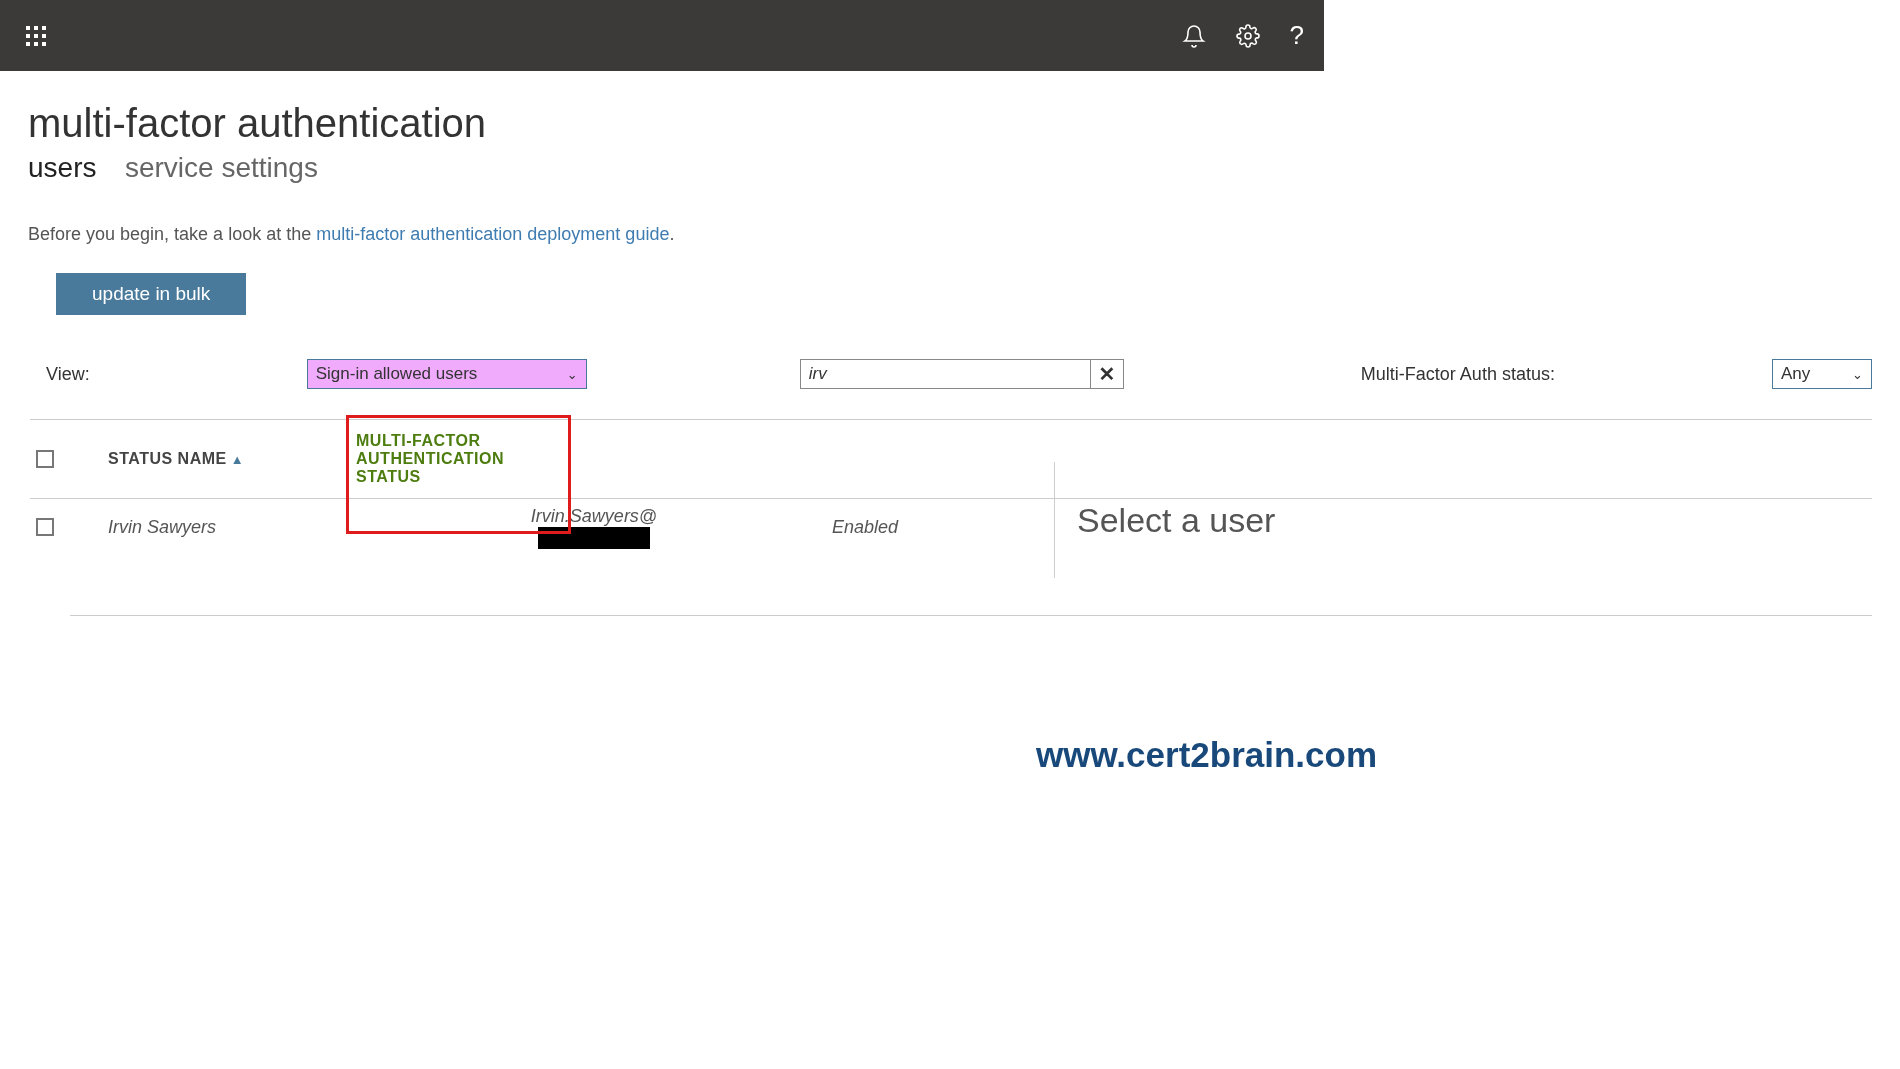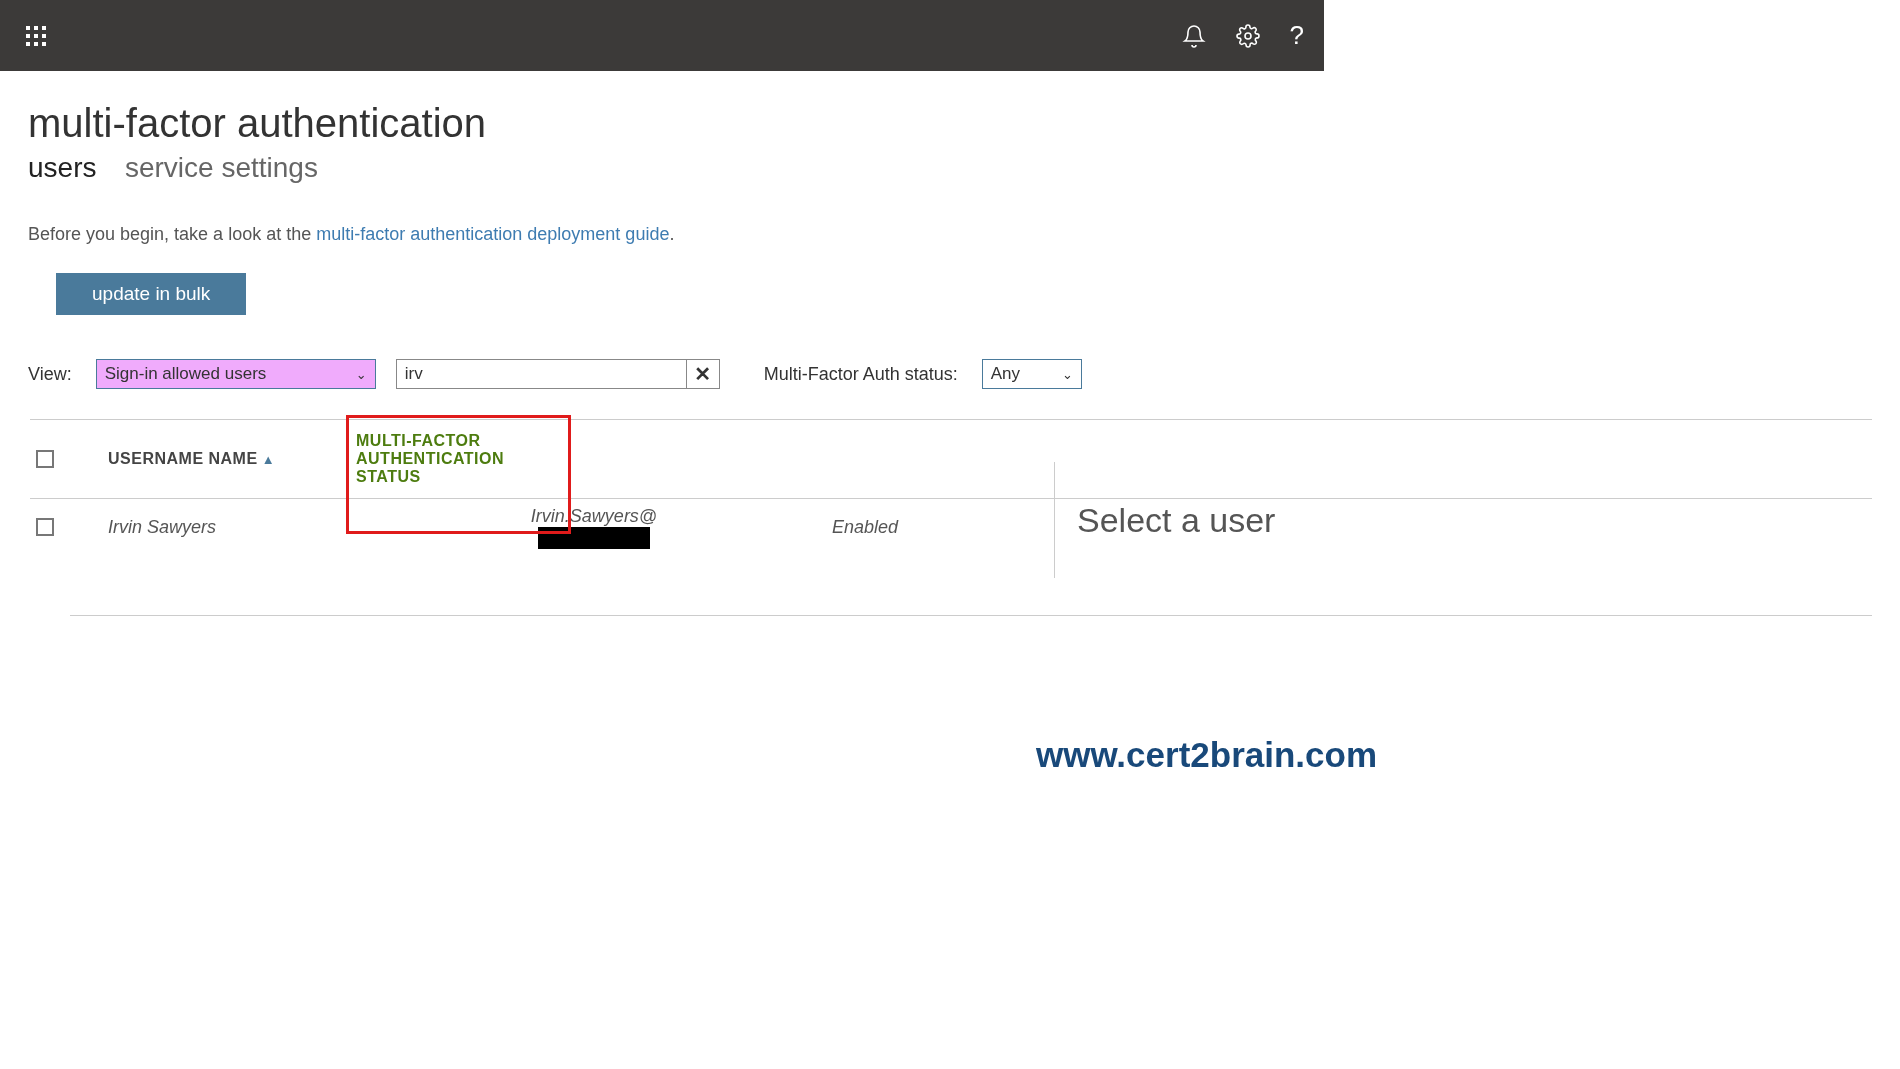--- a/index.html
+++ b/index.html
@@ -18,26 +18,26 @@
   .page-title { font-size: 40px; font-weight: 300; color: #333; letter-spacing: 0; }
   .tabs { margin-top: 6px; }
   .tab { font-size: 28px; font-weight: 300; color: #666; margin-right: 24px; cursor: pointer; }
   .tab.active { color: #222; }
   
   .intro-text { margin-top: 40px; font-size: 18px; color: #555; }
   .intro-link { color: #3e7cb1; cursor: pointer; }
   
   .bulk-btn { margin-top: 28px; margin-left: 28px; background: #4a7a9b; color: #fff; border: none; padding: 10px 36px; font-size: 19px; font-weight: 300; cursor: pointer; }
   
-  .filter-row { margin-top: 44px; display: flex; align-items: center; gap: 20px; }
+  .filter-row { margin-top: 44px; margin-left: 18px; display: flex; align-items: center; gap: 20px; justify-content: space-between; }
   .view-label { font-size: 18px; color: #333; margin-right: 4px; }
   .view-select { border: 1px solid #4a7a9b; height: 30px; width: 280px; padding: 2px 8px; font-size: 17px; color: #333; background: #f0abfc; display: flex; align-items: center; justify-content: space-between; cursor: pointer; }
   .chevron { font-size: 13px; color: #333; }
   .search-wrapper { display: flex; align-items: center; }
-  .search-input { border: 1px solid #888; height: 30px; width: 290px; padding: 2px 8px; font-size: 17px; color: #333; border-right: none; }
+  .search-input { border: 1px solid #888; height: 30px; width: 290px; padding: 2px 8px; font-size: 17px; color: #333; border-right: none; font-style: italic; }
   .clear-btn { border: 1px solid #888; height: 30px; width: 34px; background: #fff; display: flex; align-items: center; justify-content: center; cursor: pointer; font-size: 20px; font-weight: bold; color: #333; }
   .status-label { font-size: 18px; color: #333; margin-left: 24px; margin-right: 4px; }
   .status-select { border: 1px solid #4a7a9b; height: 30px; width: 100px; padding: 2px 8px; font-size: 17px; color: #333; background: #fff; display: flex; align-items: center; justify-content: space-between; cursor: pointer; }
   
   .table-area { margin-top: 30px; margin-left: 2px; }
   .table-header { display: flex; align-items: center; border-top: 1px solid #ccc; border-bottom: 1px solid #ccc; min-height: 70px; padding: 12px 0; }
   .col-check { width: 78px; display: flex; justify-content: flex-start; padding-left: 6px; }
   .checkbox { width: 18px; height: 18px; border: 2px solid #777; background: #fff; cursor: pointer; }
   .col-name { width: 248px; font-size: 16px; font-weight: 600; color: #444; letter-spacing: 0.5px; }
   .col-username { width: 476px; font-size: 16px; font-weight: 600; color: #444; letter-spacing: 0.5px; }
@@ -124,21 +124,21 @@
       <span class="chevron">⌄</span>
     </div>
   </div>
 
   <div class="table-area">
     <div class="table-header">
       <div class="col-check">
         <div class="checkbox"></div>
       </div>
       <div class="col-name">
-        <span>USERNAME NAME</span><span class="sort-arrow">▲</span>
+        <span>STATUS NAME</span><span class="sort-arrow">▲</span>
       </div>
       <div class="col-status-wrap">
         <div class="col-status">MULTI-FACTOR AUTHENTICATION STATUS</div>
         <div class="red-box"></div>
       </div>
     </div>
 
     <div class="table-row">
       <div class="col-check">
         <div class="checkbox"></div>

